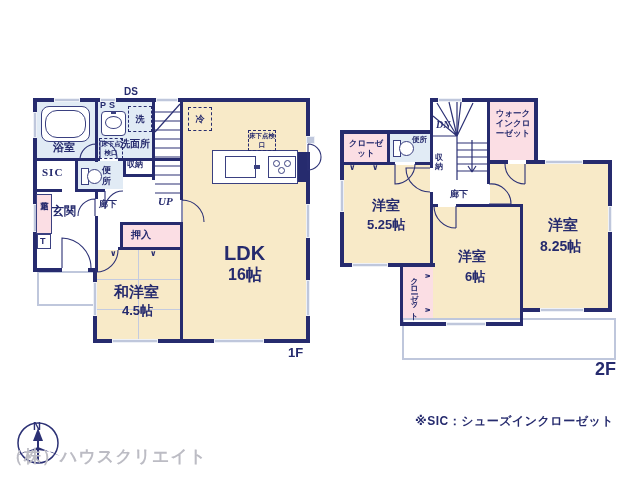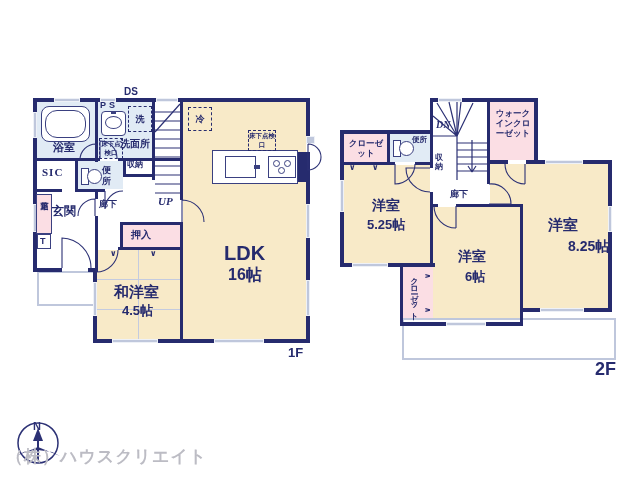--- a/index.html
+++ b/index.html
@@ -186,21 +186,21 @@
   <div class="lbl wrap" style="left:494px;top:108px;width:38px;font-size:8.5px;text-align:center;">ウォークインクローゼット</div>
   <div class="lbl wrap" style="left:348px;top:138px;width:36px;font-size:8.5px;text-align:center;">クローゼット</div>
   <div class="lbl" style="left:412px;top:136px;font-size:7.5px;">便所</div>
   <div class="lbl wrap" style="left:435px;top:153px;width:10px;font-size:8px;">収納</div>
   <div class="lbl" style="left:450px;top:189px;font-size:9px;">廊下</div>
   <div class="lbl" style="left:372px;top:197px;font-size:14px;">洋室</div>
   <div class="lbl" style="left:367px;top:217px;font-size:13px;">5.25帖</div>
   <div class="lbl" style="left:458px;top:248px;font-size:14px;">洋室</div>
   <div class="lbl" style="left:465px;top:269px;font-size:13px;">6帖</div>
   <div class="lbl" style="left:548px;top:216px;font-size:15px;">洋室</div>
-  <div class="lbl" style="left:540px;top:238px;font-size:14px;margin-left:28px;">8.25帖</div>
+  <div class="lbl" style="left:540px;top:238px;font-size:14px;">8.25帖</div>
   <div class="lbl" style="left:409px;top:271px;font-size:8px;writing-mode:vertical-rl;">クローゼット</div>
   <div class="lbl" style="left:595px;top:359px;font-size:18px;">2F</div>
 
   <div class="chev" style="left:110px;top:250px;">∨</div>
   <div class="chev" style="left:150px;top:250px;">∨</div>
   <div class="chev" style="left:349px;top:164px;">∨</div>
   <div class="chev" style="left:372px;top:164px;">∨</div>
   <div class="chev" style="left:425px;top:272px;transform:rotate(-90deg);">∨</div>
   <div class="chev" style="left:425px;top:306px;transform:rotate(-90deg);">∨</div>
 
@@ -238,15 +238,16 @@
 
     <g>
       <circle cx="38" cy="443" r="20" stroke="#2c3175" stroke-width="1.5" fill="none"></circle>
       <path d="M38 428 L33 441 L43 441 Z" fill="#2c3175"></path>
       <path d="M38 441 L38 461" stroke="#2c3175" stroke-width="2"></path>
       <path d="M16 456 L38 447 L60 456 L52 452 L38 450 L24 452 Z" fill="#2c3175"></path>
       <text x="33" y="430" font-size="11" font-weight="bold" fill="#2c3175" font-family="Liberation Sans, sans-serif">N</text>
     </g>
   </svg>
 
+  <div class="lbl" style="left:415px;top:414px;font-size:12px;letter-spacing:0.5px;">※SIC：シューズインクローゼット</div>
   <div class="wm" style="left:6px;top:445px;font-size:17px;">（株）ハウスクリエイト</div>
 
 </div>
 
 </body></html>

